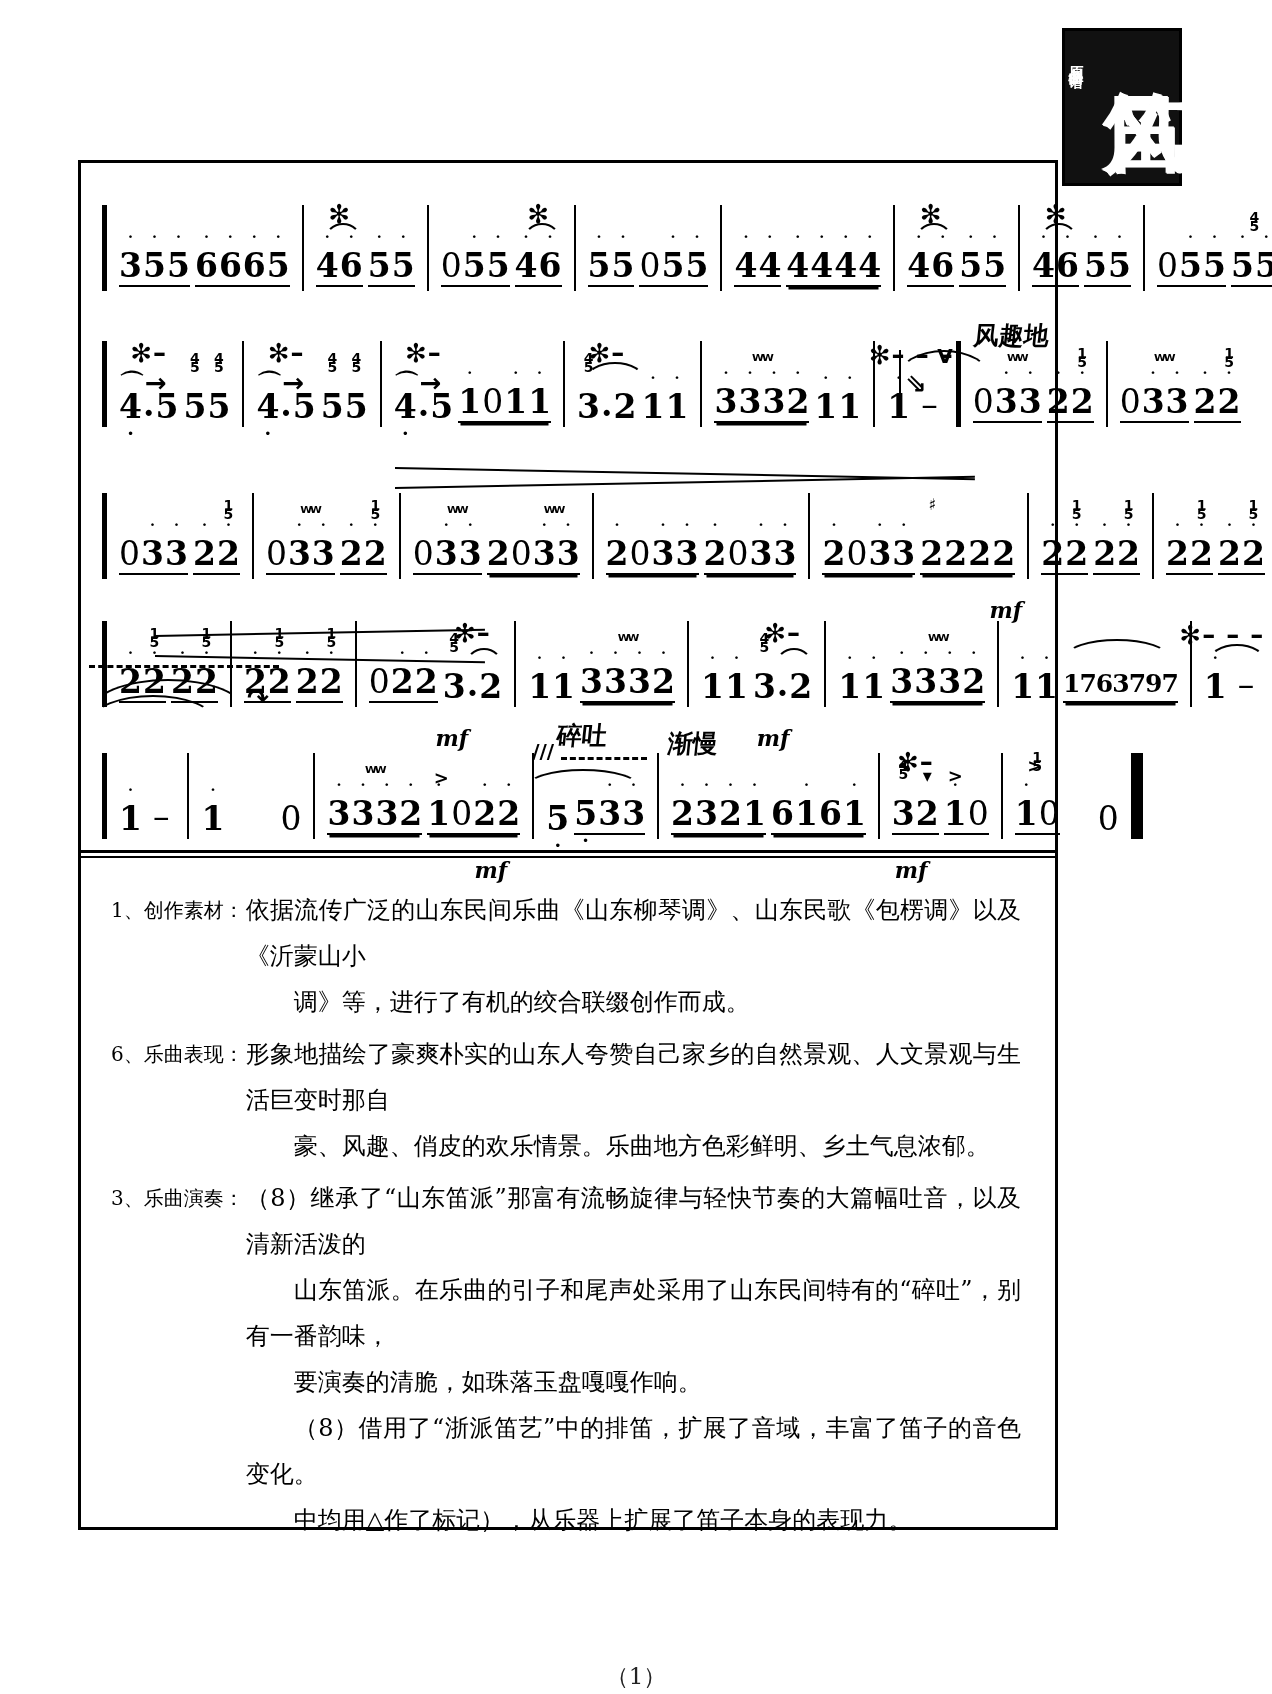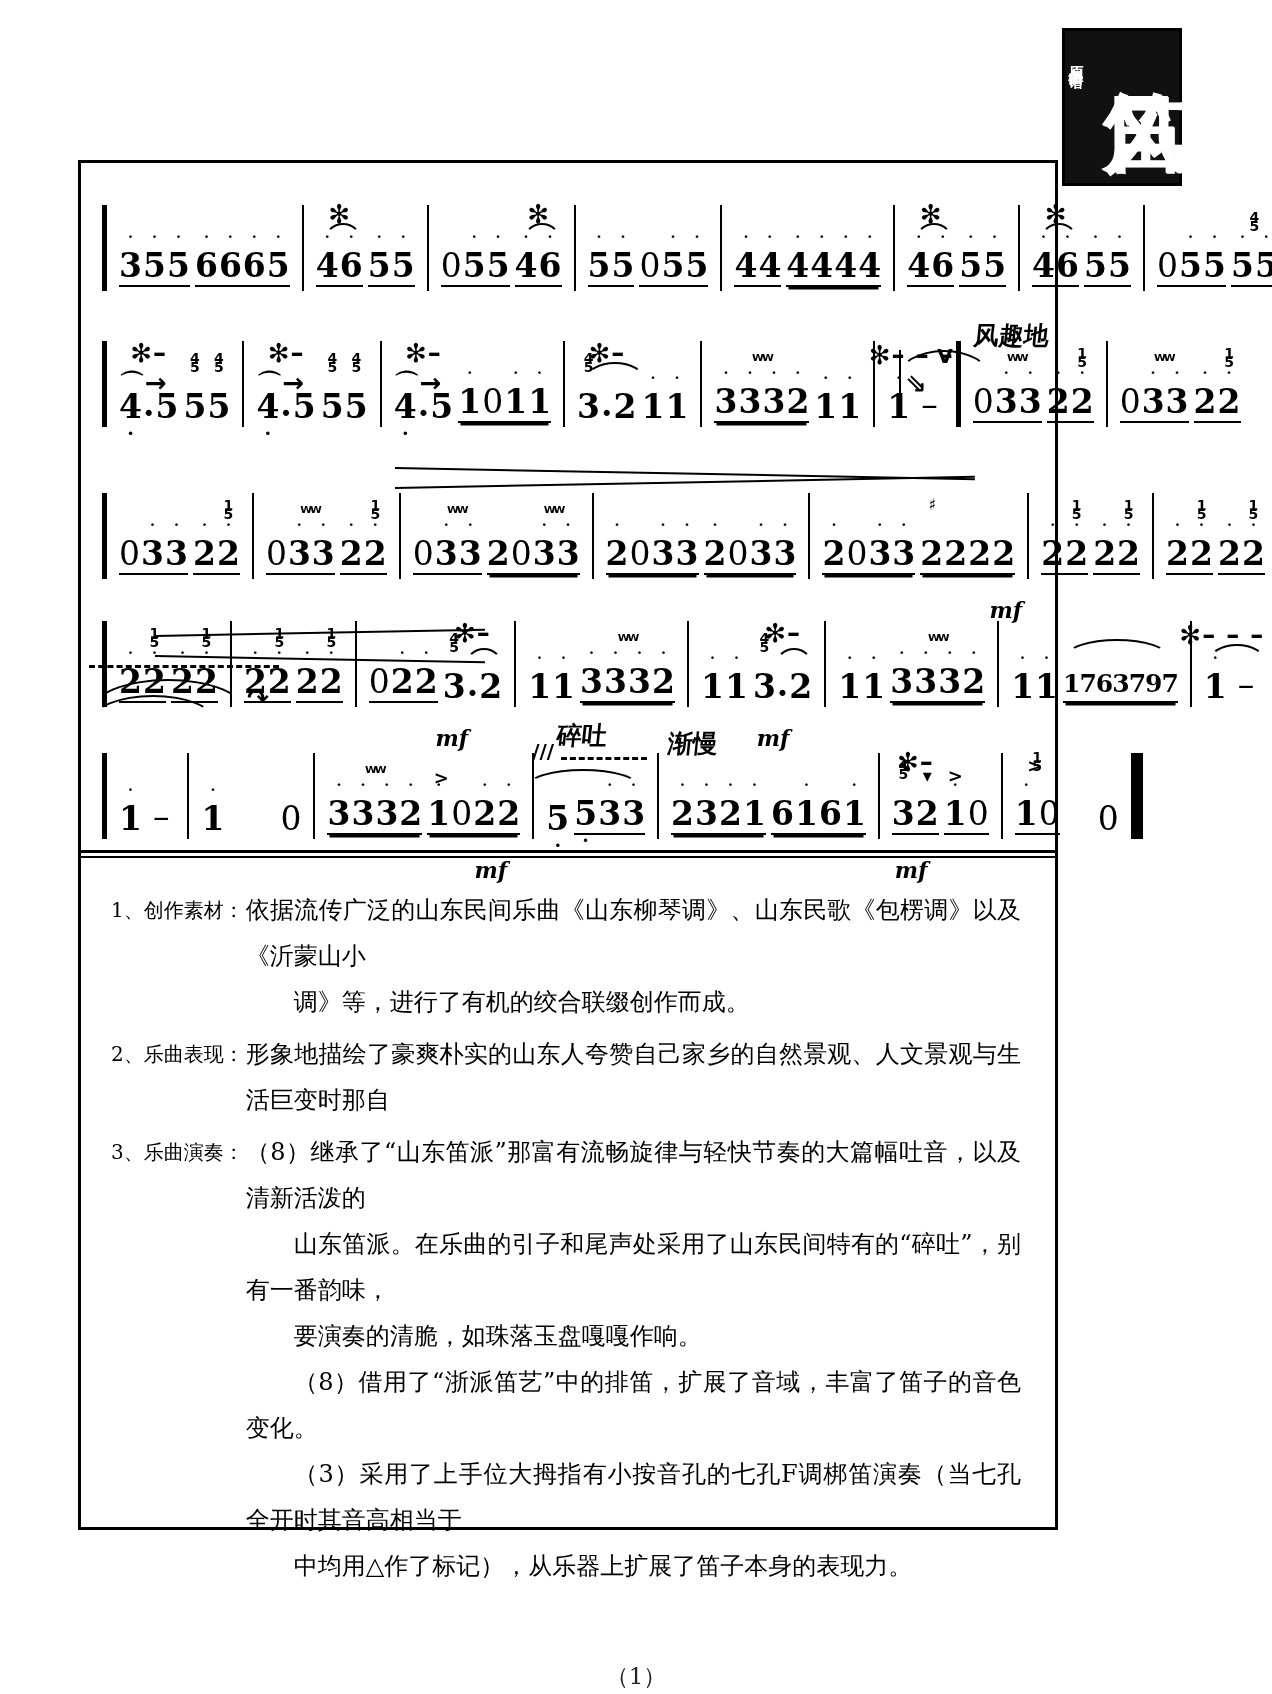--- a/index.html
+++ b/index.html
@@ -884,34 +884,34 @@
 
     <div class="note-item">
       <div class="note-num">1、创作素材：</div>
       <div class="note-body">
         <p>依据流传广泛的山东民间乐曲《山东柳琴调》、山东民歌《包楞调》以及《沂蒙山小</p>
         <p class="ind">调》等，进行了有机的绞合联缀创作而成。</p>
       </div>
     </div>
 
     <div class="note-item">
-      <div class="note-num">2、乐曲表现：</div>
+      <div class="note-num">6、乐曲表现：</div>
       <div class="note-body">
         <p>形象地描绘了豪爽朴实的山东人夸赞自己家乡的自然景观、人文景观与生活巨变时那自</p>
+        <p class="ind">豪、风趣、俏皮的欢乐情景。乐曲地方色彩鲜明、乡土气息浓郁。</p>
       </div>
     </div>
 
     <div class="note-item">
       <div class="note-num">3、乐曲演奏：</div>
       <div class="note-body">
         <p>（8）继承了“山东笛派”那富有流畅旋律与轻快节奏的大篇幅吐音，以及清新活泼的</p>
         <p class="ind">山东笛派。在乐曲的引子和尾声处采用了山东民间特有的“碎吐”，别有一番韵味，</p>
         <p class="ind">要演奏的清脆，如珠落玉盘嘎嘎作响。</p>
         <p class="ind">（8）借用了“浙派笛艺”中的排笛，扩展了音域，丰富了笛子的音色变化。</p>
-        <p class="ind">（3）采用了上手位大拇指有小按音孔的七孔F调梆笛演奏（当七孔全开时其音高相当于</p>
         <p class="ind">中均用△作了标记），从乐器上扩展了笛子本身的表现力。</p>
       </div>
     </div>
 
   </div>
 </div>
 
 <div id="page-number">（1）</div>
 
 </body></html>

